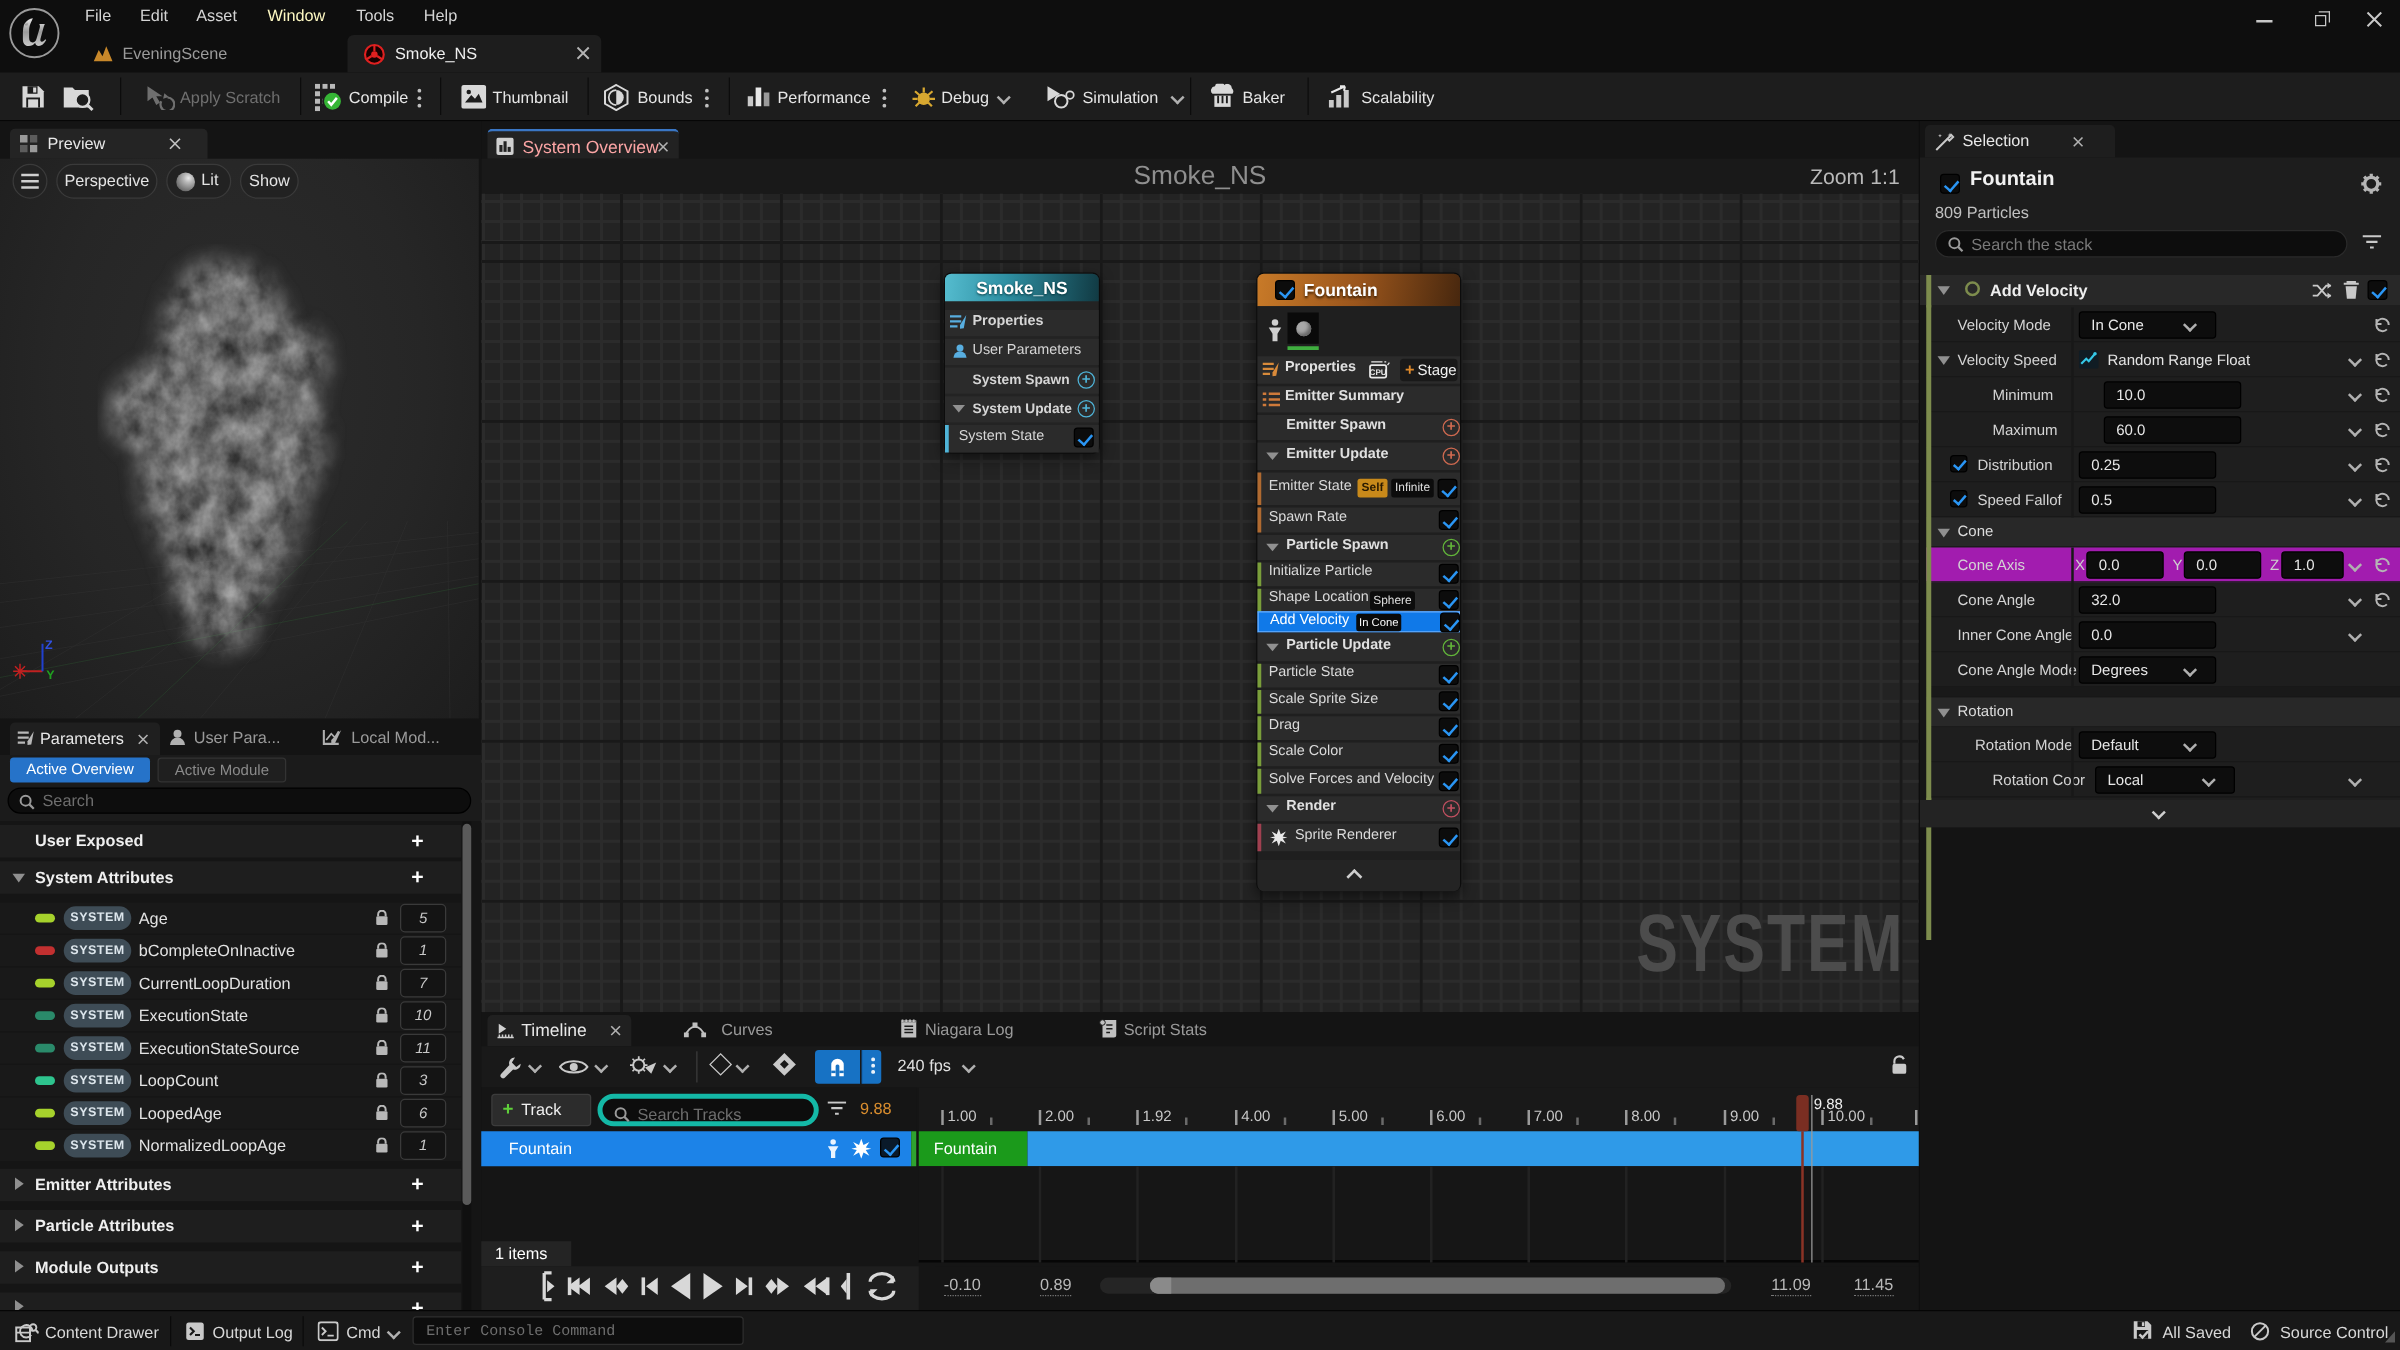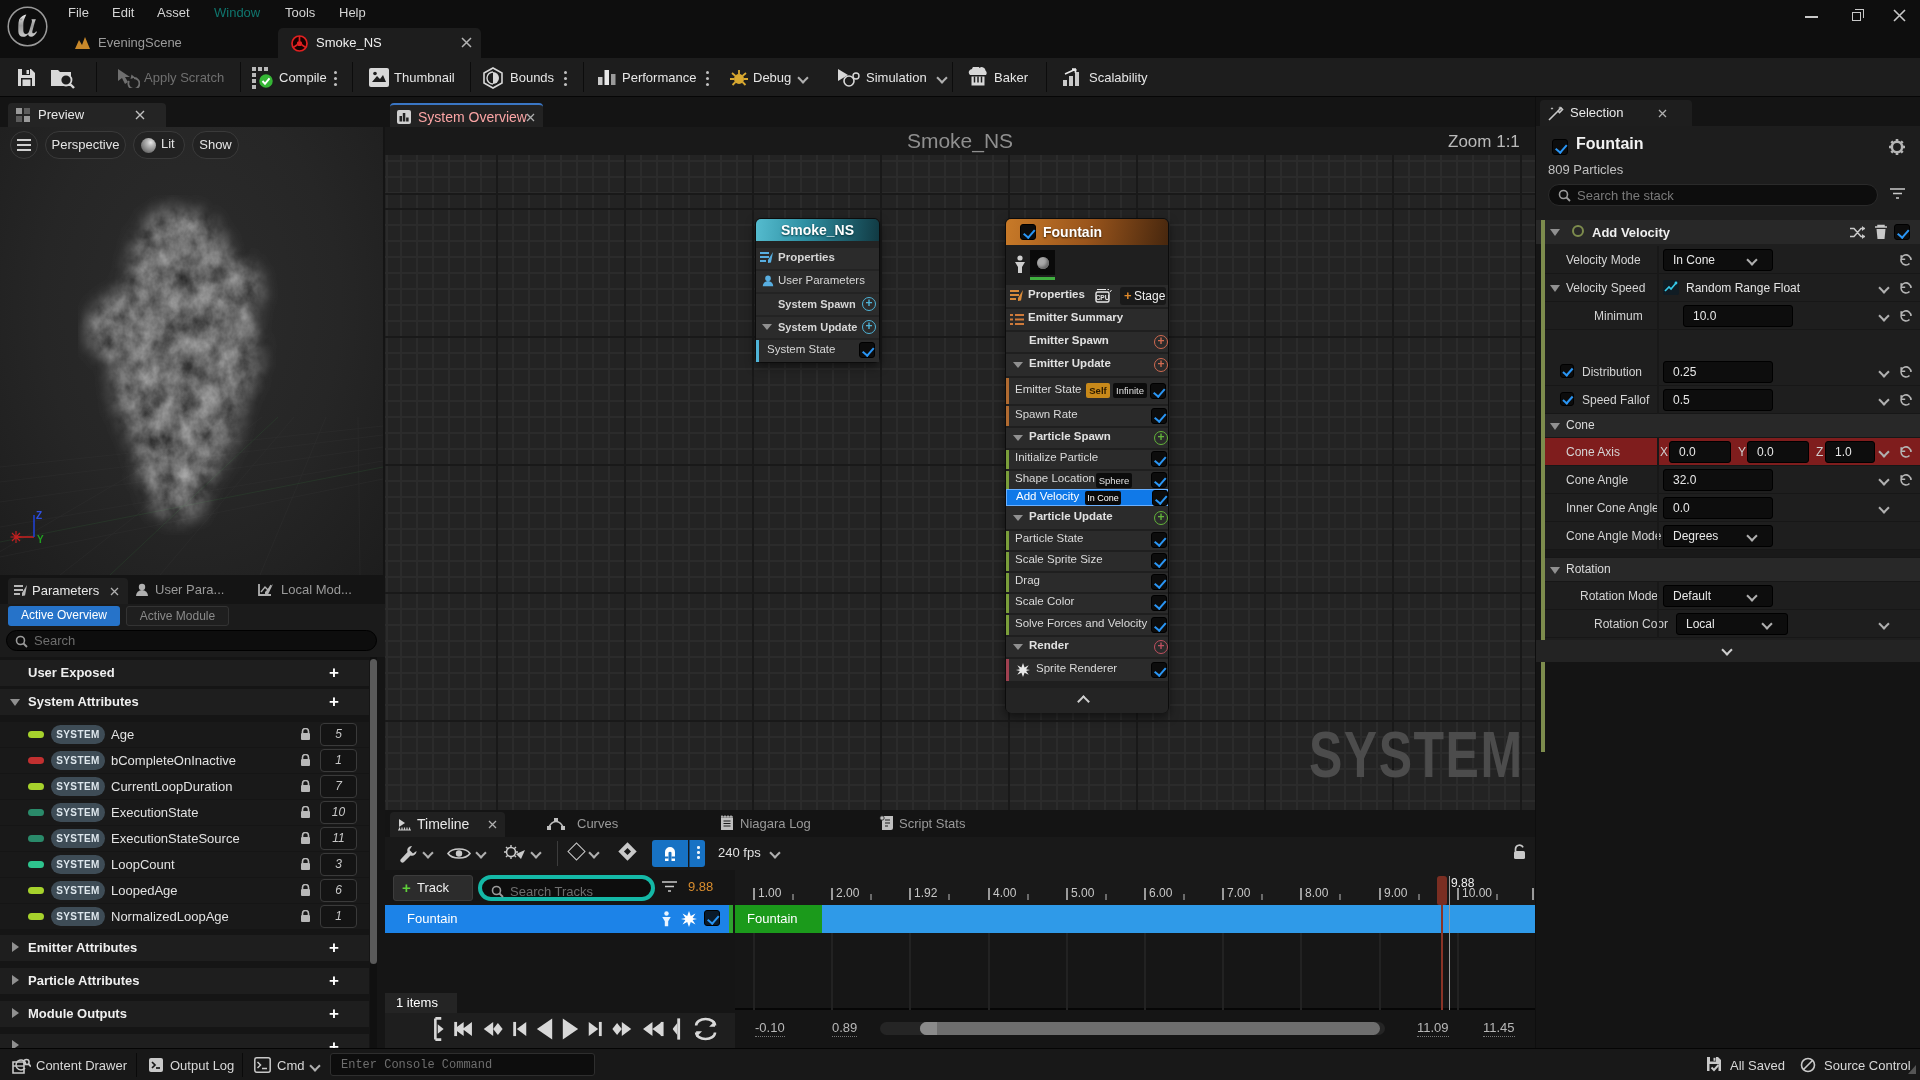--- a/index.html
+++ b/index.html
@@ -22,21 +22,21 @@
 .fld{position:absolute;height:22px;background:#0d0d0d;border:1px solid #000;border-radius:3px;color:#e8e8e8;font-size:12px;line-height:20px;padding-left:9px}
 .ddw{position:absolute;height:22px;background:#0d0d0d;border:1px solid #000;border-radius:3px;color:#e8e8e8;font-size:12px;line-height:20px;padding-left:9px}
 .sep{position:absolute;top:4px;bottom:4px;width:1px;background:#0c0c0c}
 </style></head>
 <body>
 
 <div id="titlebar" class="abs" style="left:0;top:0;width:1920px;height:28px;background:#0e0e0e">
   <div class="abs" style="left:68px;top:5px;font-size:13px;color:#d4d4d4">File</div>
   <div class="abs" style="left:112px;top:5px;font-size:13px;color:#d4d4d4">Edit</div>
   <div class="abs" style="left:157px;top:5px;font-size:13px;color:#d4d4d4">Asset</div>
-  <div class="abs" style="left:214px;top:5px;font-size:13px;color:#0f766e">Window</div>
+  <div class="abs" style="left:214px;top:5px;font-size:13px;color:#fef9c3">Window</div>
   <div class="abs" style="left:285px;top:5px;font-size:13px;color:#d4d4d4">Tools</div>
   <div class="abs" style="left:339px;top:5px;font-size:13px;color:#d4d4d4">Help</div>
 
   <div class="abs" style="left:1805px;top:16px;width:13px;height:1.6px;background:#c8c8c8"></div>
   <div class="abs" style="left:1852px;top:12px;width:9px;height:9px;border:1.4px solid #c8c8c8"></div>
   <div class="abs" style="left:1855px;top:9px;width:9px;height:9px;border-top:1.4px solid #c8c8c8;border-right:1.4px solid #c8c8c8"></div>
   <svg class="abs" style="left:1893px;top:9px" width="13" height="13">
       <path d="M1 1 L12 12 M12 1 L1 12" stroke="#c8c8c8" stroke-width="1.6"></path>
     </svg>
 </div>
@@ -900,20 +900,28 @@
         </svg>
       </div>
     <div class="abs" style="left:0;top:82px;width:384px;height:28px;background:#1e1e1e;border-bottom:1px solid #171717">
         <div class="abs" style="left:58px;top:7px;font-size:12px;color:#d4d4d4">Minimum</div>
         <div class="fld" style="left:147px;top:3px;width:110px">10.0</div>
         <div class="cvd" style="left:344px;top:10px"></div>
         <svg class="abs" style="left:362px;top:7px" width="15" height="14" viewBox="0 0 15 14">
           <path d="M13 7 a5 5 0 1 0 -1.5 3.5 M3.2 2.2 v4 h4" fill="none" stroke="#b5b5b5" stroke-width="1.6"></path>
         </svg>
       </div>
+    <div class="abs" style="left:0;top:110px;width:384px;height:28px;background:#1e1e1e;border-bottom:1px solid #171717">
+        <div class="abs" style="left:58px;top:7px;font-size:12px;color:#d4d4d4">Maximum</div>
+        <div class="fld" style="left:147px;top:3px;width:110px">60.0</div>
+        <div class="cvd" style="left:344px;top:10px"></div>
+        <svg class="abs" style="left:362px;top:7px" width="15" height="14" viewBox="0 0 15 14">
+          <path d="M13 7 a5 5 0 1 0 -1.5 3.5 M3.2 2.2 v4 h4" fill="none" stroke="#b5b5b5" stroke-width="1.6"></path>
+        </svg>
+      </div>
     <div class="abs" style="left:0;top:138px;width:384px;height:28px;background:#1e1e1e;border-bottom:1px solid #171717">
         <div class="chk sm" style="left:24px;top:6px"></div>
         <div class="abs" style="left:46px;top:7px;font-size:12px;color:#d4d4d4">Distribution</div>
         <div class="fld" style="left:127px;top:3px;width:110px">0.25</div>
         <div class="cvd" style="left:344px;top:10px"></div>
         <svg class="abs" style="left:362px;top:7px" width="15" height="14" viewBox="0 0 15 14">
           <path d="M13 7 a5 5 0 1 0 -1.5 3.5 M3.2 2.2 v4 h4" fill="none" stroke="#b5b5b5" stroke-width="1.6"></path>
         </svg>
       </div>
     <div class="abs" style="left:0;top:166px;width:384px;height:28px;background:#1e1e1e;border-bottom:1px solid #171717">
@@ -922,21 +930,21 @@
         <div class="fld" style="left:127px;top:3px;width:110px">0.5</div>
         <div class="cvd" style="left:344px;top:10px"></div>
         <svg class="abs" style="left:362px;top:7px" width="15" height="14" viewBox="0 0 15 14">
           <path d="M13 7 a5 5 0 1 0 -1.5 3.5 M3.2 2.2 v4 h4" fill="none" stroke="#b5b5b5" stroke-width="1.6"></path>
         </svg>
       </div>
     <div class="abs" style="left:0;top:194px;width:384px;height:24px;background:#282828;border-bottom:1px solid #171717">
         <div class="trd" style="left:14px;top:9px"></div>
         <div class="abs" style="left:30px;top:4px;font-size:12px;color:#dcdcdc">Cone</div>
       </div>
-    <div class="abs" style="left:0;top:218px;width:384px;height:28px;background:#7f1d1d;border-bottom:1px solid #171717">
+    <div class="abs" style="left:0;top:218px;width:384px;height:28px;background:#a21caf;border-bottom:1px solid #171717">
         <div class="abs" style="left:30px;top:7px;font-size:12px;color:#d4d4d4">Cone Axis</div>
         <span class="abs" style="left:124px;top:7px;font-size:12px;color:#cfcfcf">X</span>
         <div class="fld" style="left:133px;top:3px;width:62px">0.0</div>
         <span class="abs" style="left:202px;top:7px;font-size:12px;color:#cfcfcf">Y</span>
         <div class="fld" style="left:211px;top:3px;width:62px">0.0</div>
         <span class="abs" style="left:280px;top:7px;font-size:12px;color:#cfcfcf">Z</span>
         <div class="fld" style="left:289px;top:3px;width:50px">1.0</div>
         <div class="cvd" style="left:344px;top:10px"></div>
         <svg class="abs" style="left:362px;top:7px" width="15" height="14" viewBox="0 0 15 14">
           <path d="M13 7 a5 5 0 1 0 -1.5 3.5 M3.2 2.2 v4 h4" fill="none" stroke="#b5b5b5" stroke-width="1.6"></path>

